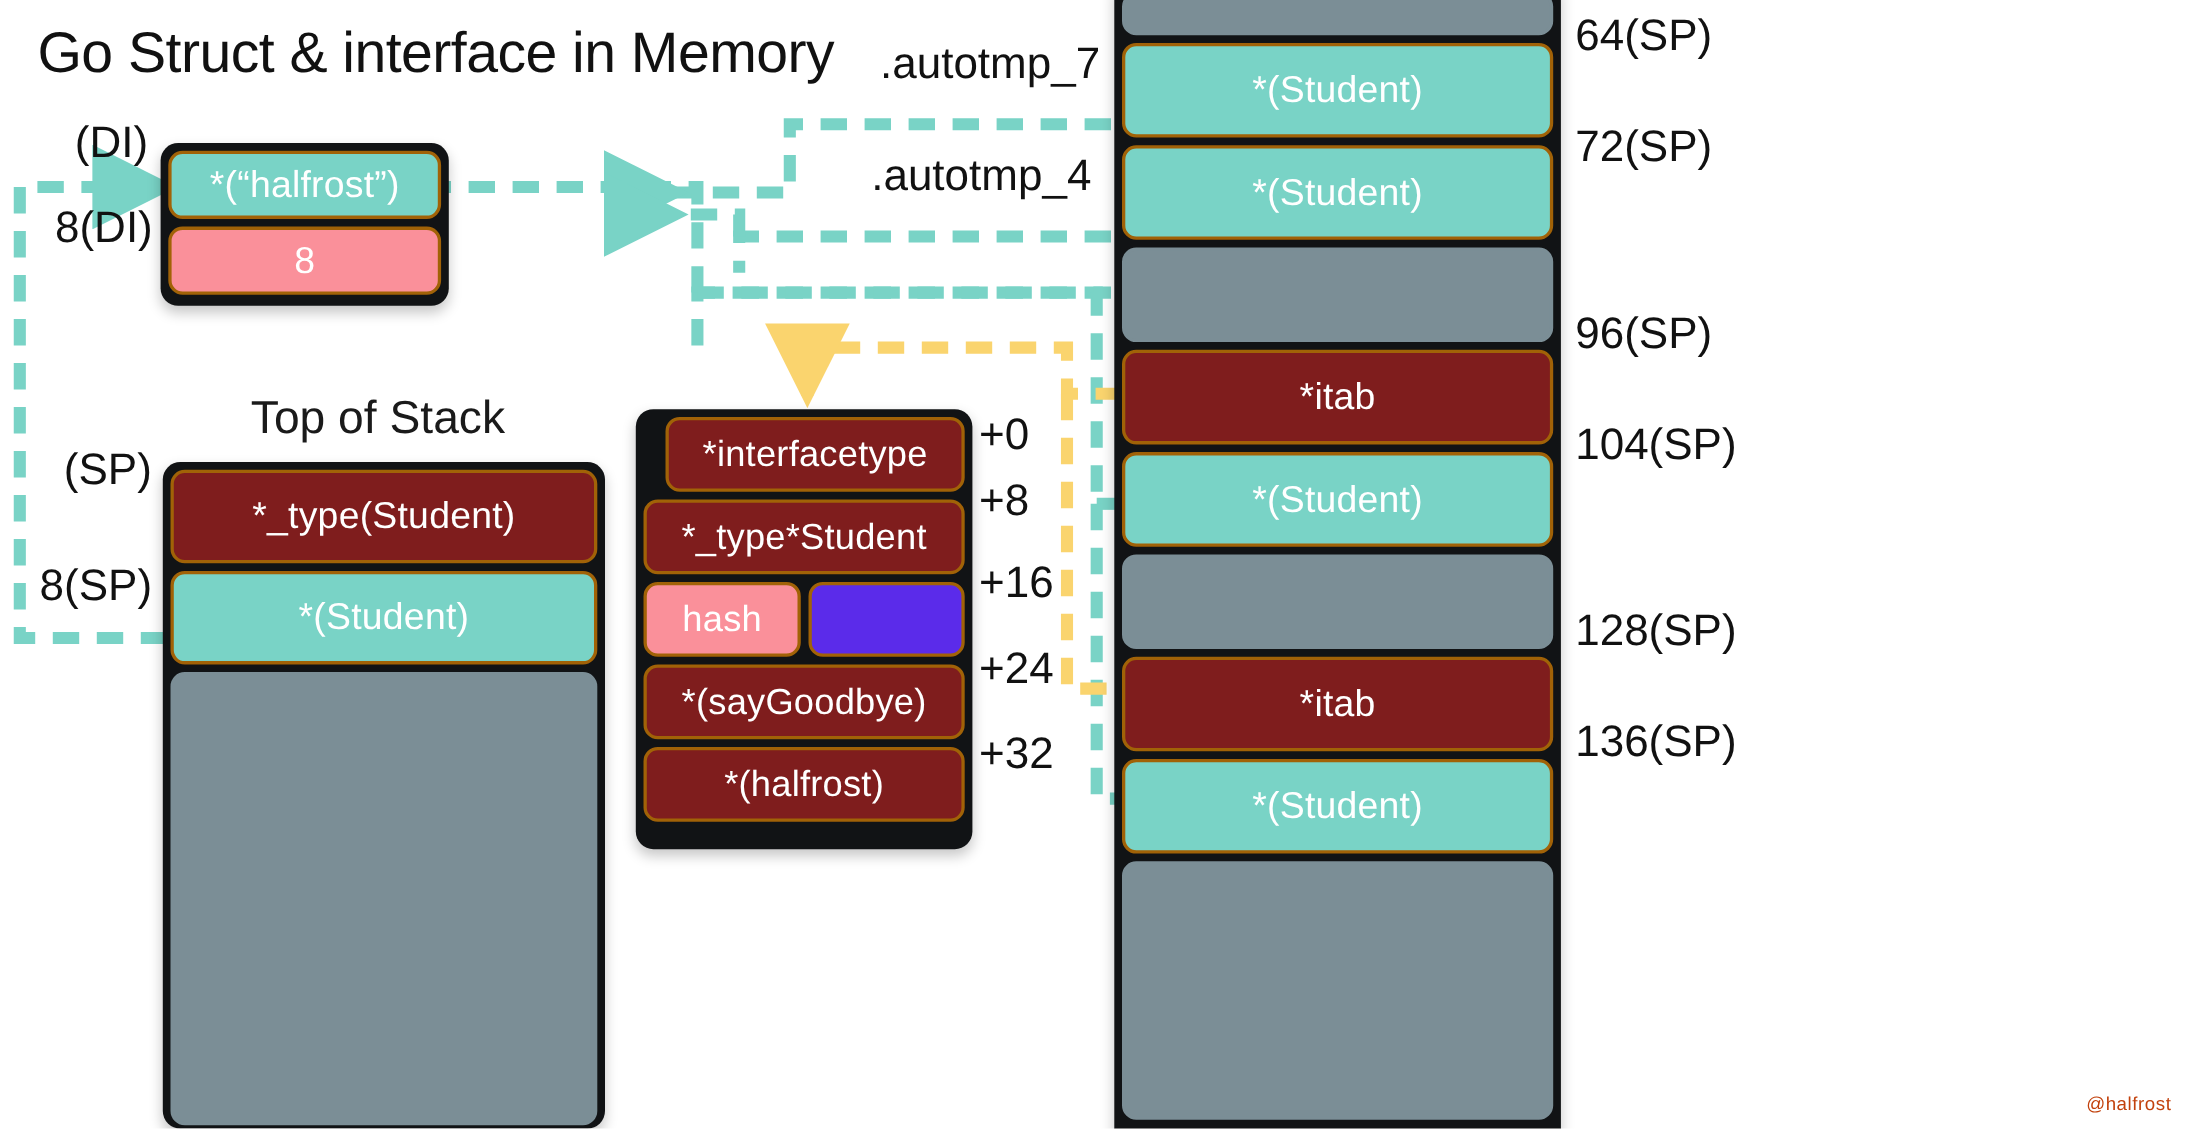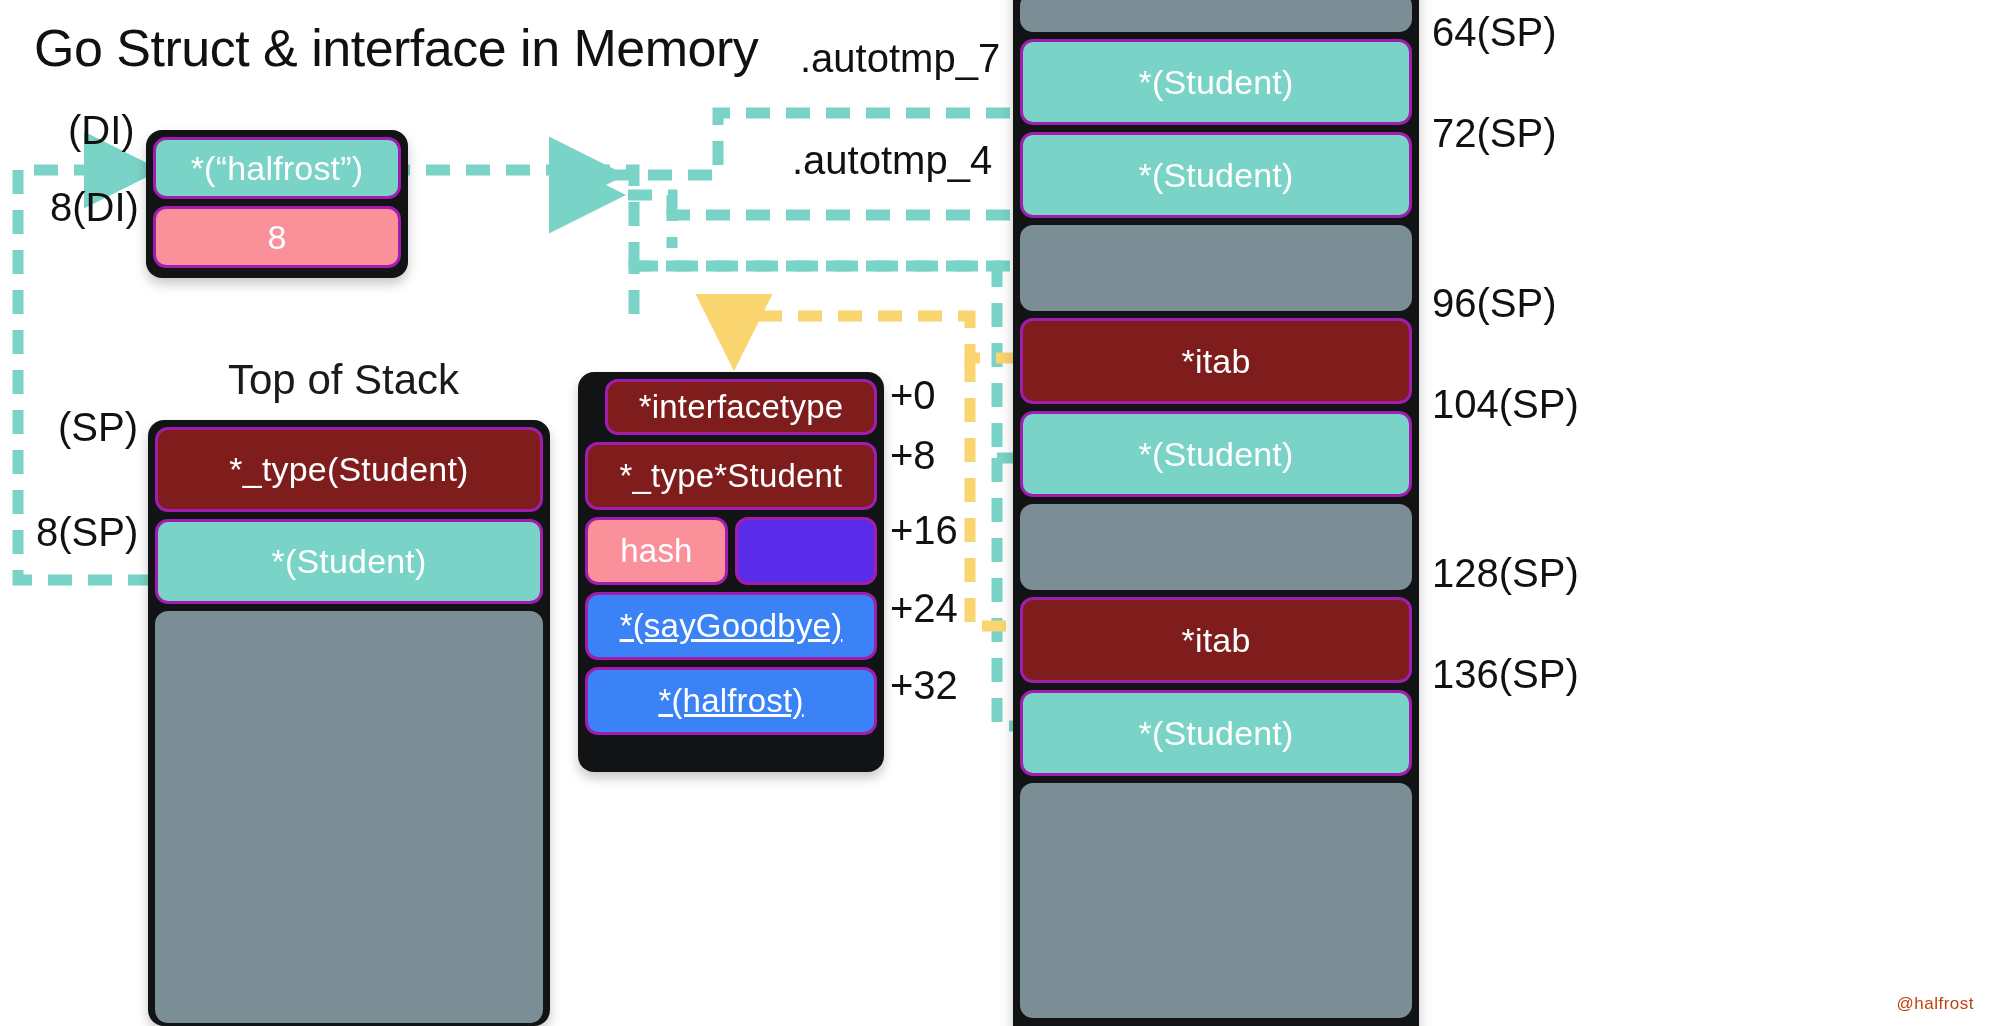--- a/index.html
+++ b/index.html
@@ -12,28 +12,28 @@
   #title{left:34px;top:18px;font-size:52px;font-weight:400;letter-spacing:-.5px;color:#111;white-space:nowrap;}
 
   
   .frame{position:absolute;background:#111315;border-radius:16px;
          box-shadow:0 6px 12px rgba(0,0,0,.22);overflow:hidden;}
   .frame .inner{position:absolute;left:0;right:0;top:0;bottom:0;padding:7px;box-sizing:border-box;}
 
   .slot{position:relative;box-sizing:border-box;border-radius:13px;
         display:flex;align-items:center;justify-content:center;
         color:#ffffff;font-size:34px;letter-spacing:.2px;
-        border:3px solid #a21caf;margin-bottom:7px;white-space:nowrap;}
+        border:3px solid #a16207;margin-bottom:7px;white-space:nowrap;}
   .slot:last-child{margin-bottom:0;}
   .slot.gray{background:#7b8e96;border-color:#7b8e96;}
   .slot.teal{background:#79d3c6;}
   .slot.yellow{background:#7f1d1d;}
   .slot.pink{background:#fa909a;}
   .slot.purple{background:#5b2bea;}
-  .slot.blue{background:#3b82f6;text-decoration:underline;}
+  .slot.blue{background:#7f1d1d;}
   .slot.empty{color:transparent;}
 
   .row2{display:flex;gap:7px;margin-bottom:7px;}
   .row2 > .slot{margin-bottom:0;}
 
   
   .lbl{position:absolute;font-size:40px;color:#111;white-space:nowrap;}
   .lbl.off{font-size:40px;}
   #toplabel{font-size:42px;text-align:center;}
 
@@ -96,21 +96,21 @@
 <div class="frame" id="left-stack" style="left:148px;top:420px;width:402px;height:606px;">
   <div class="inner">
     <div class="slot yellow" style="height:85px;">*_type(Student)</div>
     <div class="slot teal" style="height:85px;">*(Student)</div>
     <div class="slot gray empty" style="height:412px;"></div>
   </div>
 </div>
 
 <div class="frame" id="iface-box" style="left:578px;top:372px;width:306px;height:400px;">
   <div class="inner">
-    <div class="slot yellow" style="height:56px;font-size:33px;margin-left:20px;">*interfacetype</div>
+    <div class="slot yellow" style="height:68px;font-size:33px;margin-left:20px;">*interfacetype</div>
     <div class="slot yellow" style="height:68px;font-size:33px;">*_type*Student</div>
     <div class="row2">
       <div class="slot pink" style="height:68px;width:143px;font-size:33px;">hash</div>
       <div class="slot purple empty" style="height:68px;width:142px;"></div>
     </div>
     <div class="slot blue" style="height:68px;font-size:33px;">*(sayGoodbye)</div>
     <div class="slot blue" style="height:68px;font-size:33px;">*(halfrost)</div>
   </div>
 </div>
 

